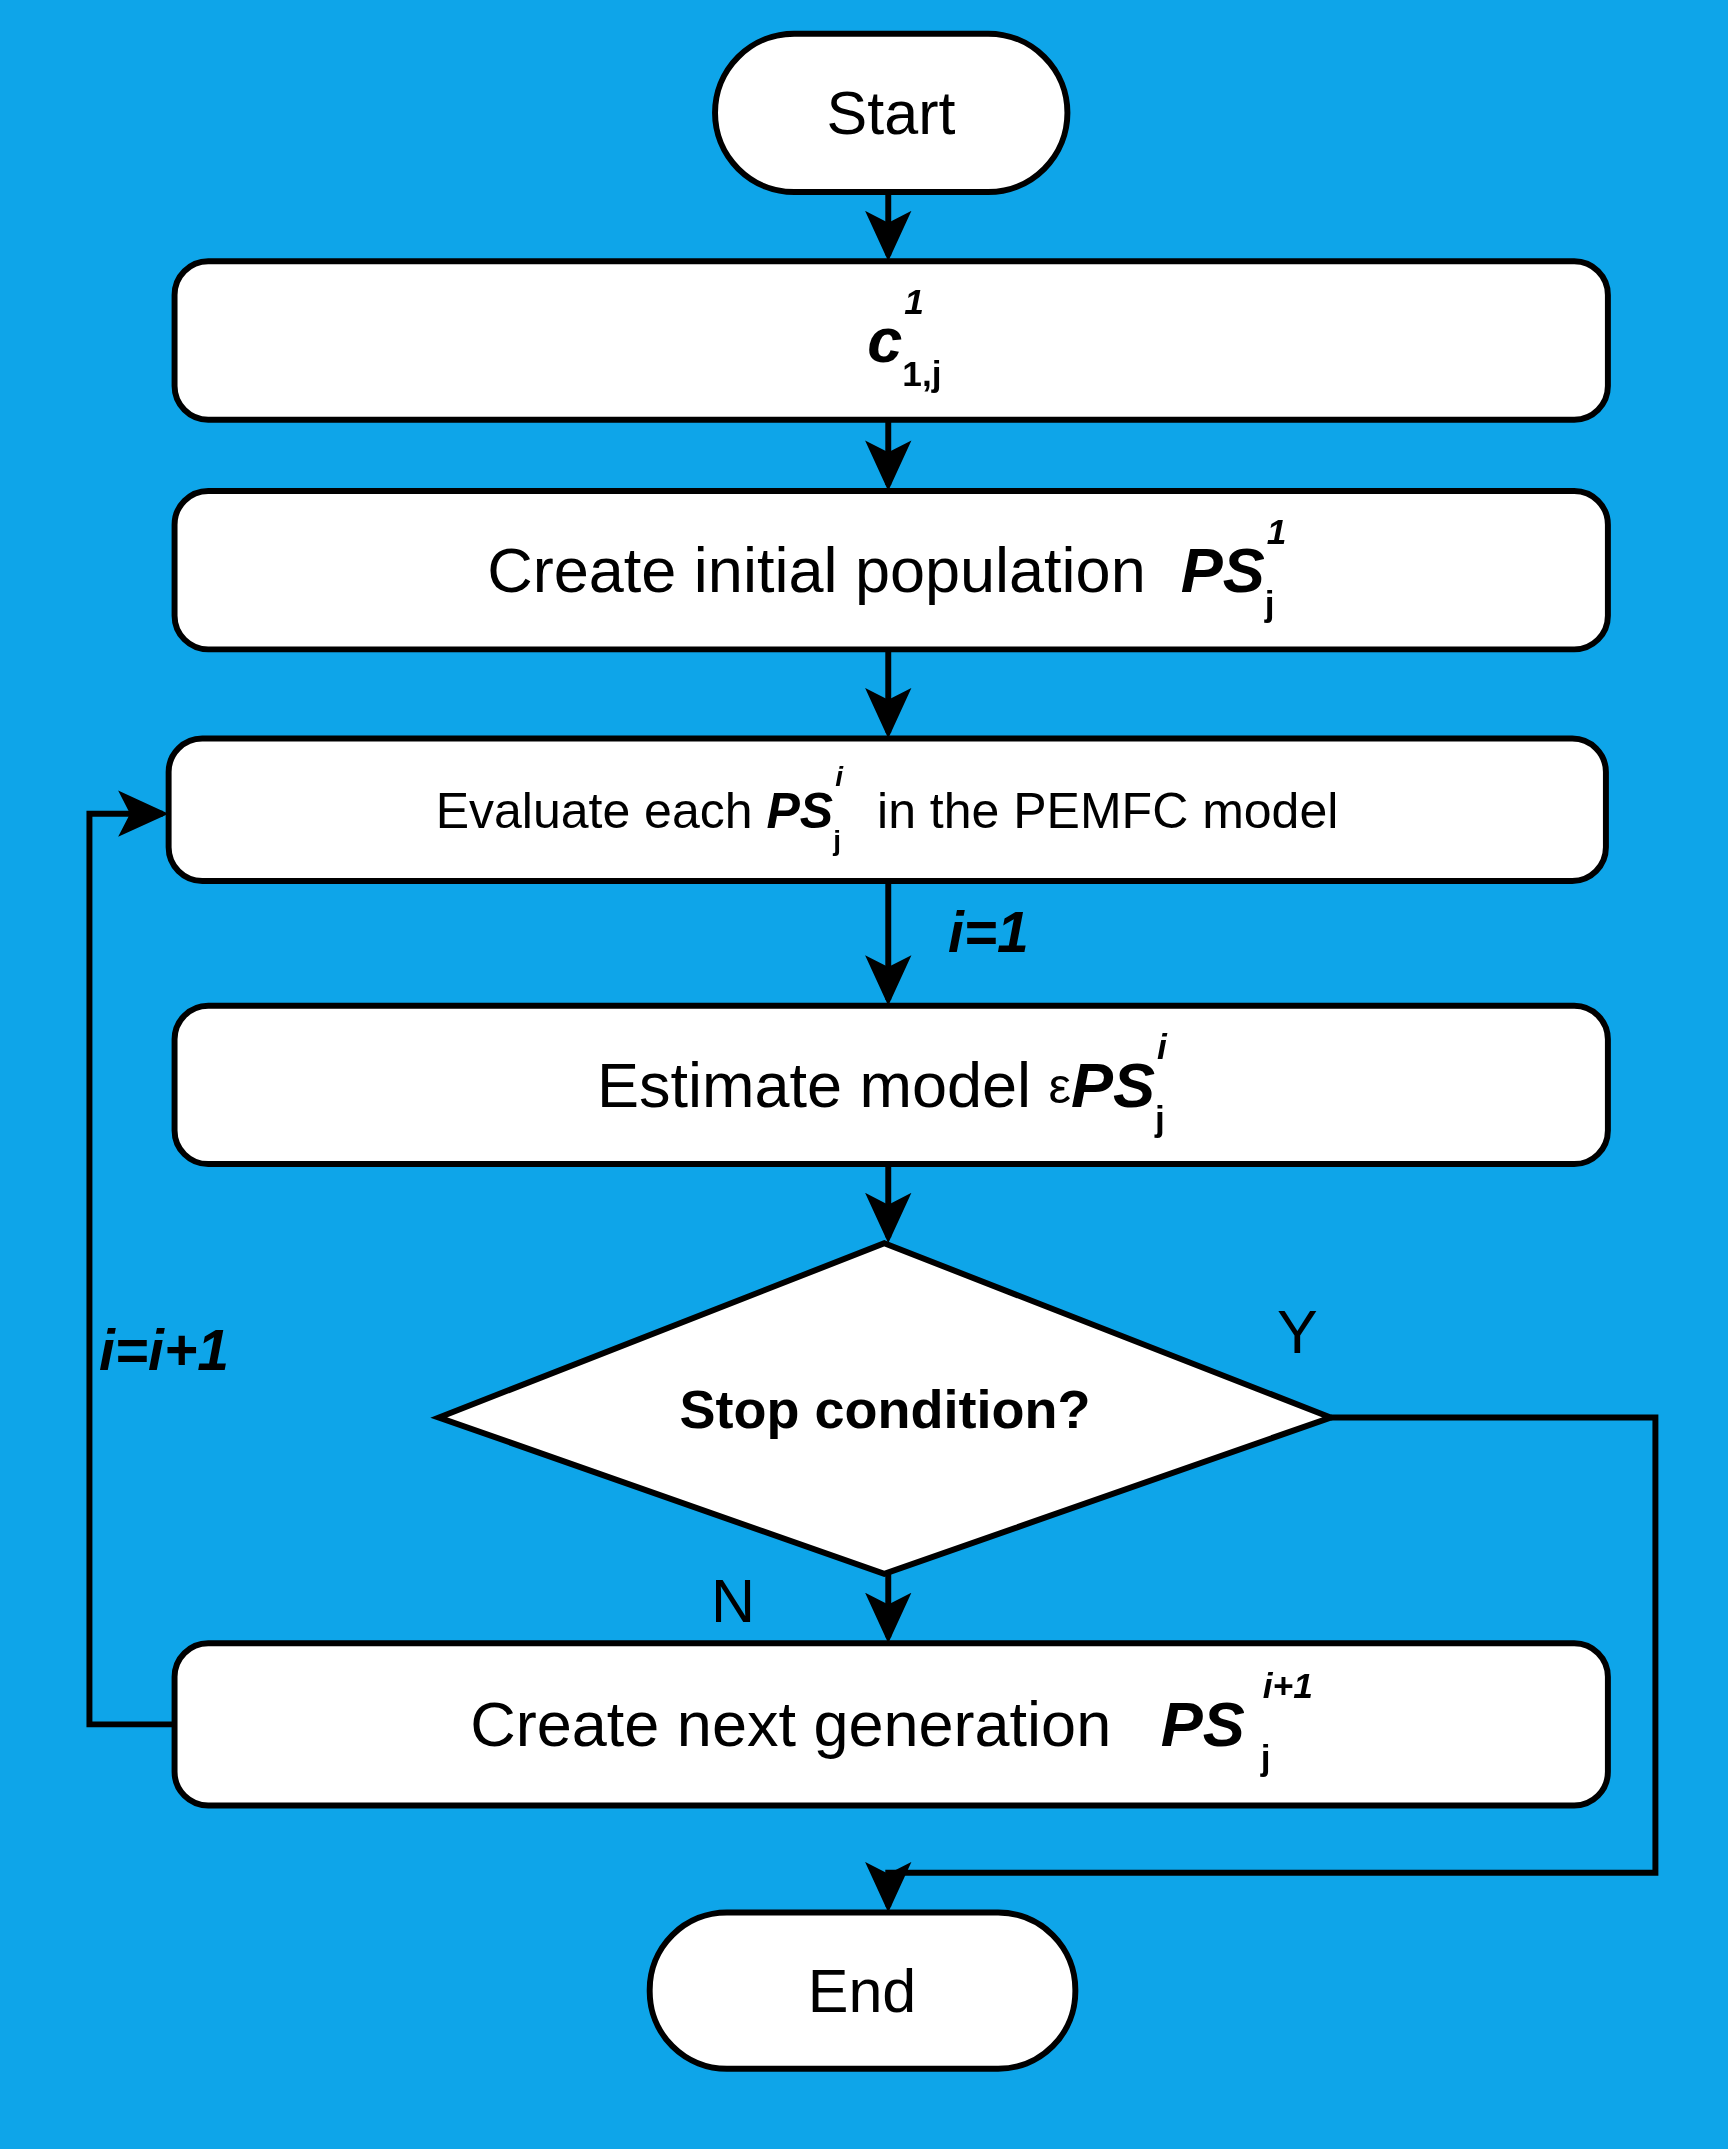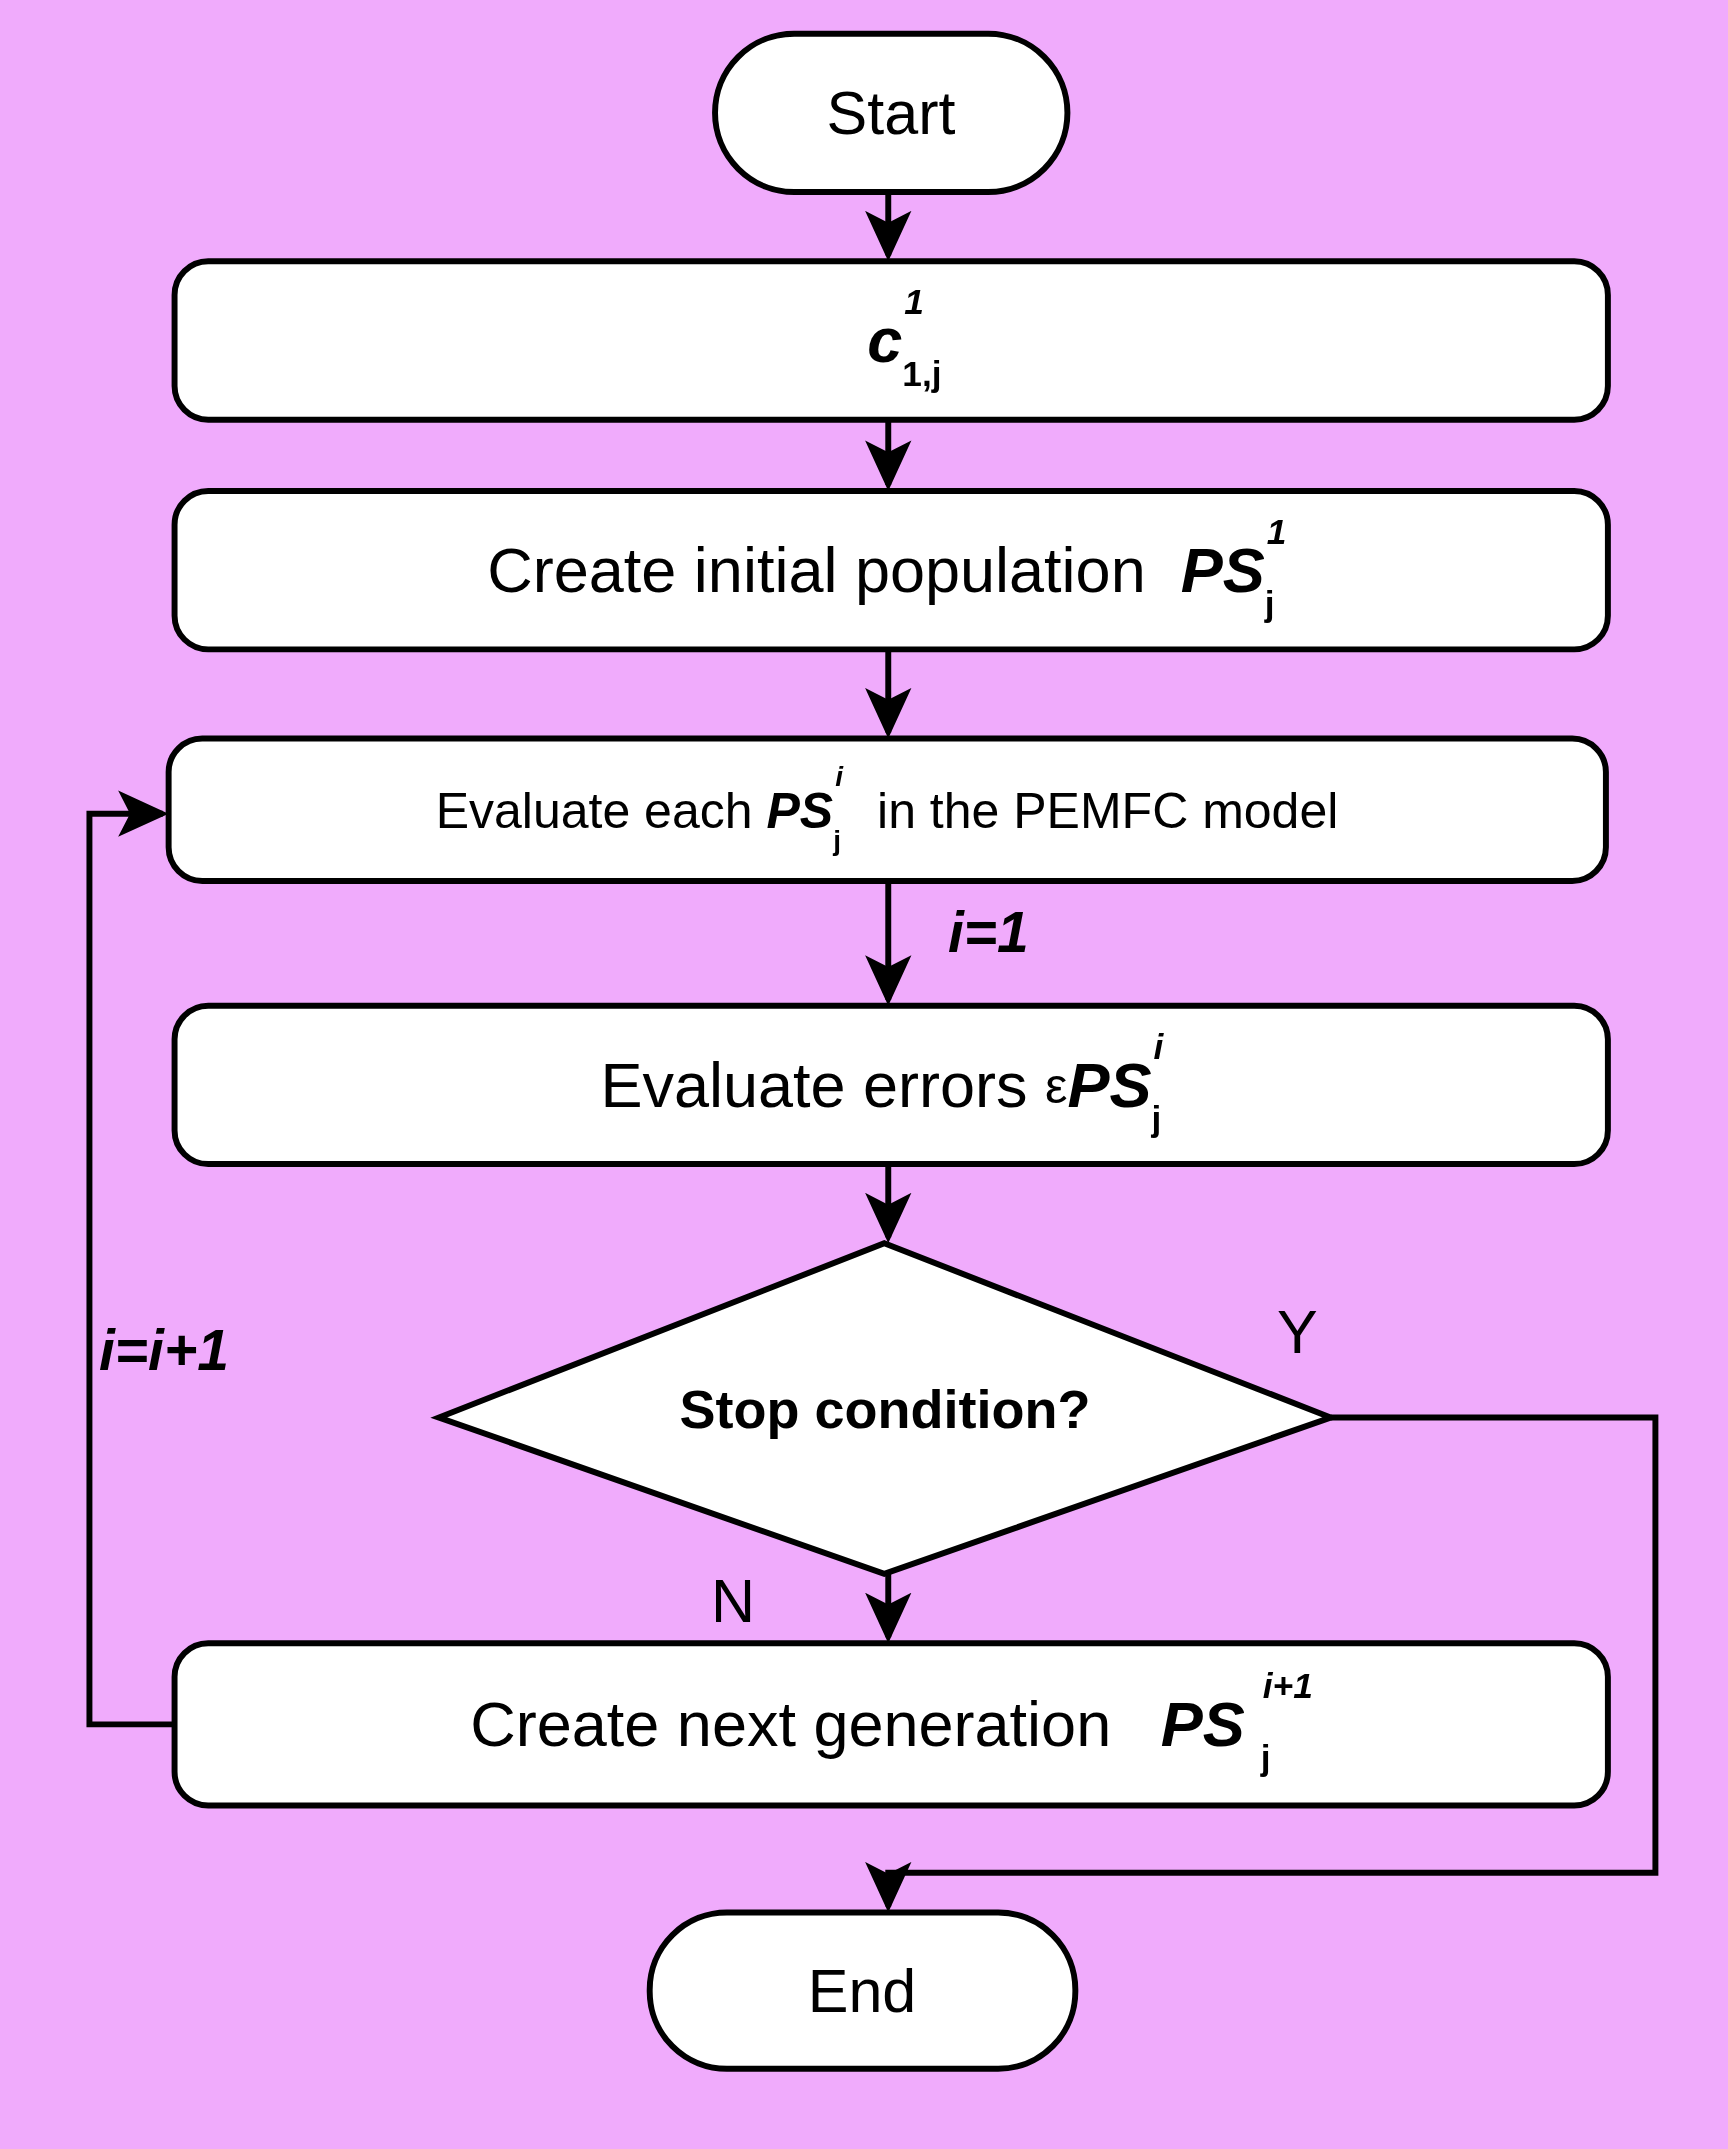--- a/index.html
+++ b/index.html
@@ -8,21 +8,21 @@
     padding: 0;
     background: #ffffff;
   }
   body {
     font-family: "Liberation Sans", sans-serif;
   }
   #canvas {
     position: relative;
     width: 1729px;
     height: 2149px;
-    background: #f0abfc;
+    background: #0ea5e9;
     overflow: hidden;
   }
   #flow-svg {
     position: absolute;
     top: 0;
     left: 0;
     width: 1729px;
     height: 2149px;
   }
   .node-label {
@@ -170,21 +170,21 @@
     <span class="mathvar">PS</span>
     <span class="sup-sub narrow">
       <span class="sup">i</span>
       <span class="sub">j</span>
     </span>
     <span>&nbsp;</span>
     <span>in the PEMFC model</span>
   </div>
 
   <div class="node-label process-label" style="left:174px; top:1006px; width:1434px; height:158px;">
-    <span>Evaluate errors</span>
+    <span>Estimate model</span>
     <span>&nbsp;</span>
     <span class="eps">ε</span>
     <span class="mathvar">PS</span>
     <span class="sup-sub narrow">
       <span class="sup">i</span>
       <span class="sub">j</span>
     </span>
   </div>
 
   <div class="node-label decision-label" style="left:439px; top:1243px; width:892px; height:331px;">Stop condition?</div>

